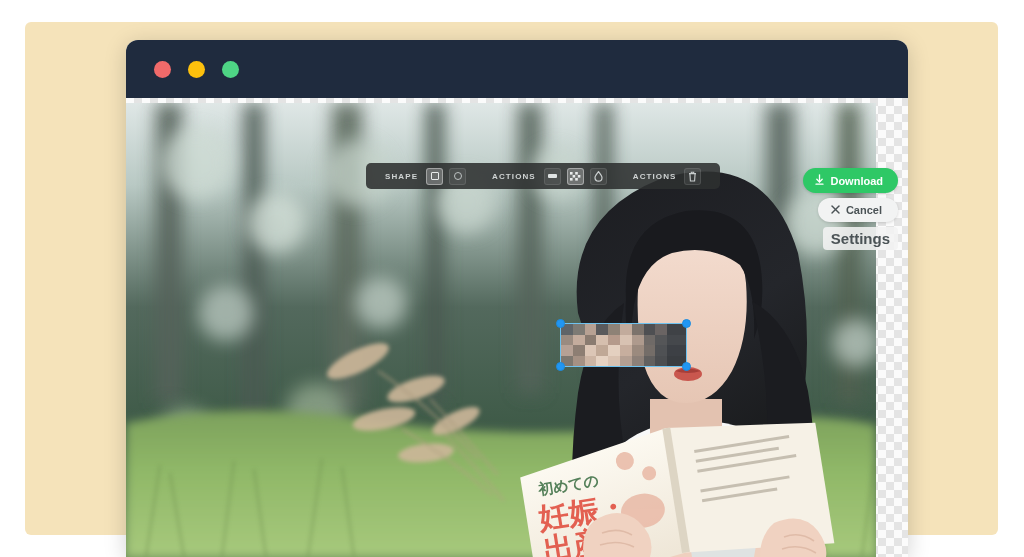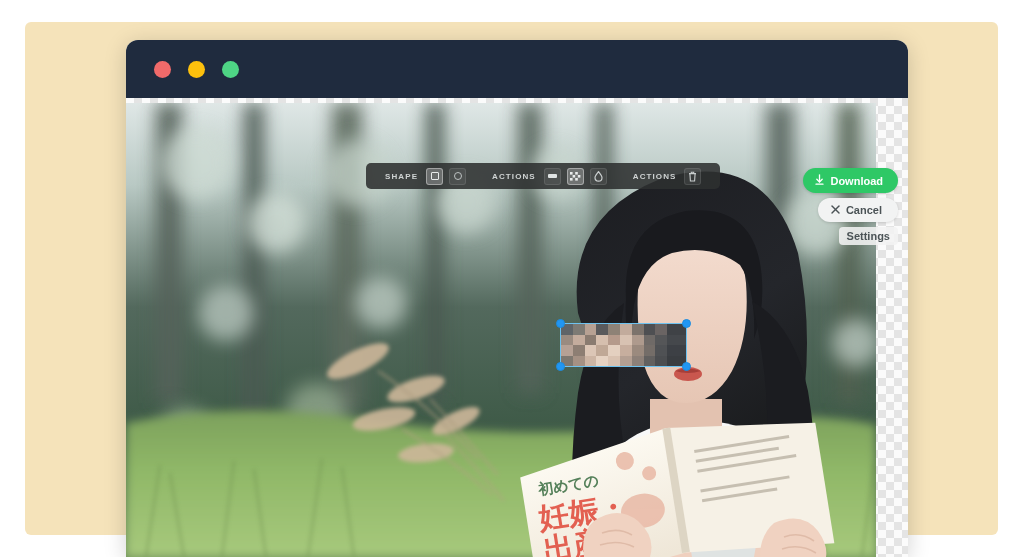--- a/index.html
+++ b/index.html
@@ -156,21 +156,21 @@
     padding: 6px 16px 6px 13px;
     display: flex;
     align-items: center;
     gap: 6px;
     box-shadow: 0 1px 3px rgba(0,0,0,0.14);
     white-space: nowrap;
   }
   .btn-settings {
     background: rgba(242,243,243,0.88);
     color: #4b5356;
-    font-size: 11px;
+    font-size: 15px;
     font-weight: bold;
     border-radius: 4px;
     padding: 3px 8px;
     white-space: nowrap;
     text-align: right;
   }
 
   
   .selection {
     position: absolute;

